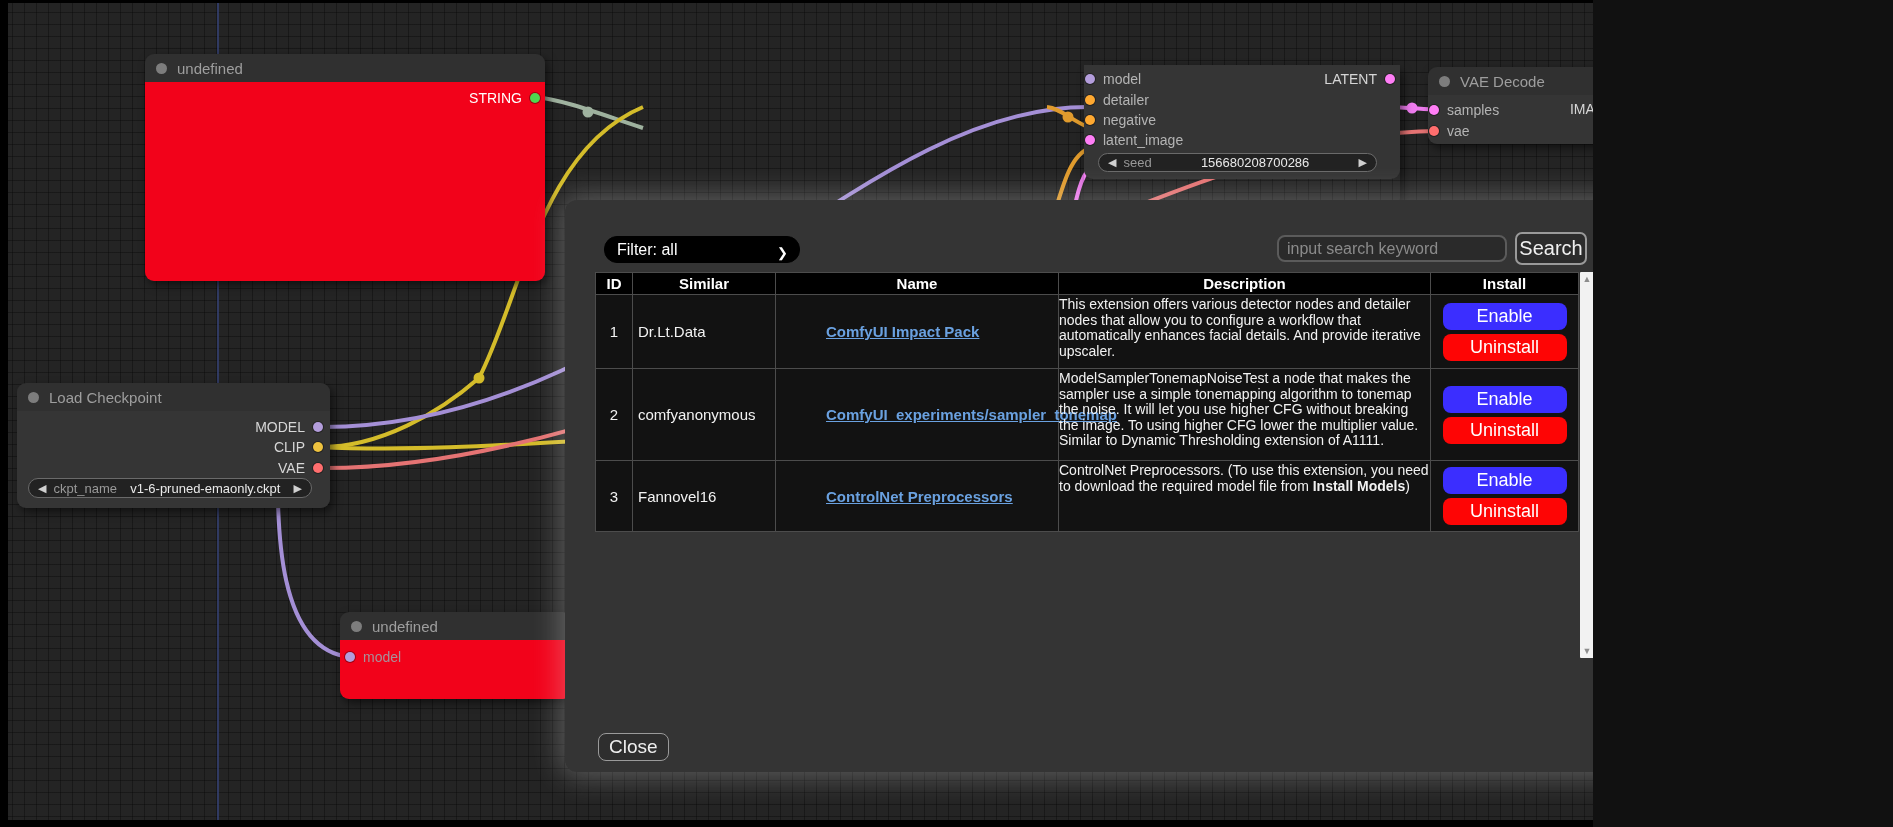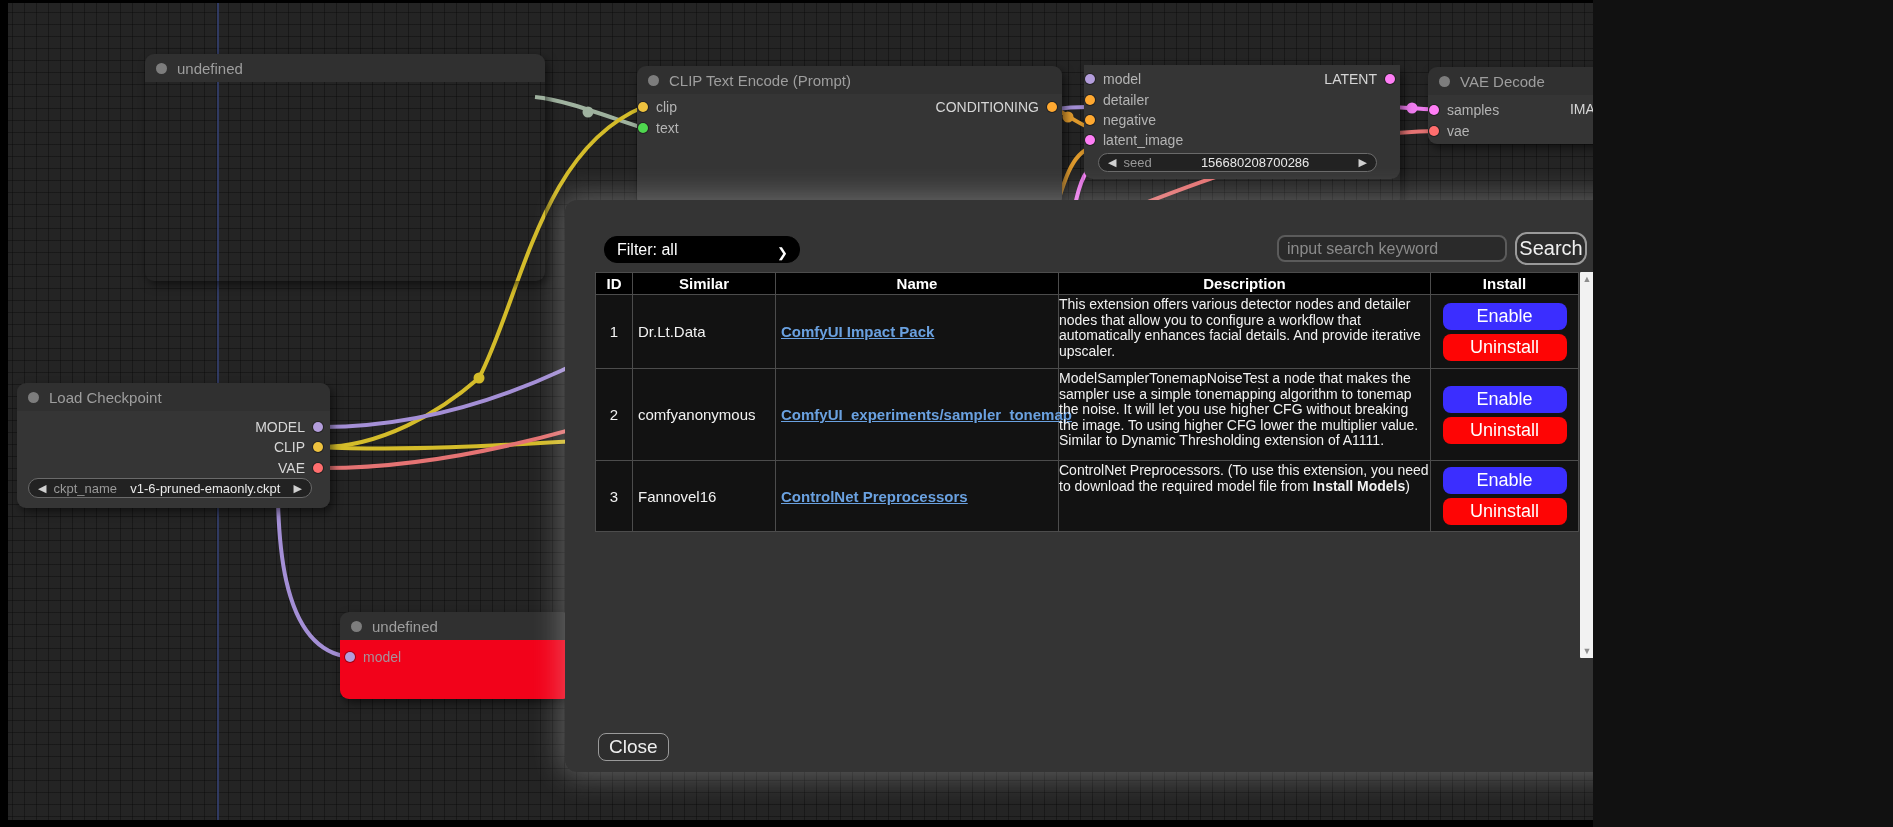--- a/index.html
+++ b/index.html
@@ -40,27 +40,27 @@
     background:#343434;border-radius:12px;box-shadow:0 0 30px 4px rgba(235,235,235,.30);}
   #filter-select{position:absolute;left:39px;top:36px;width:196px;height:27px;background:#000;color:#fff;
     border:1px solid #000;border-radius:13px;font-size:16px;padding:0 12px;
     -webkit-appearance:none;appearance:none;font-family:"Liberation Sans",sans-serif;}
   #filter-chevron{position:absolute;left:212px;top:45px;color:#fff;font-size:13px;pointer-events:none;}
   #search-input{position:absolute;left:712px;top:35px;width:230px;height:27px;box-sizing:border-box;
     background:#2a2a2a;border:2px solid #5b5b5b;border-radius:8px;color:#ddd;font-size:16px;padding:0 8px;
     font-family:"Liberation Sans",sans-serif;}
   #search-input::placeholder{color:#8b8b8b;}
   #search-btn{position:absolute;left:950px;top:32px;width:72px;height:33px;background:#2c2c2c;color:#f0f0f0;
-    border:2px solid #9a9a9a;border-radius:12px;font-size:20px;font-family:"Liberation Sans",sans-serif;padding:0;}
+    border:2px solid #9a9a9a;border-radius:7px;font-size:20px;font-family:"Liberation Sans",sans-serif;padding:0;}
   #tablewrap{position:absolute;left:30px;top:72px;width:983px;}
   table{border-collapse:collapse;table-layout:fixed;width:983px;}
   th{background:#000;color:#fff;font-size:15px;font-weight:bold;height:21px;border:1px solid #4c4c4c;padding:0;}
   td{background:#121212;border:1px solid #4c4c4c;color:#f2f2f2;font-size:15px;vertical-align:middle;padding:1px 5px;}
   td.c-id{text-align:center;}
-  td.c-name a{color:#6aa1e0;font-weight:bold;text-decoration:underline;font-size:15px;}
+  td.c-name a{color:#6aa1e0;font-weight:bold;text-decoration:underline;font-size:15px;margin-left:45px;}
   td.c-desc{font-size:14px;line-height:15.5px;padding:2px 0;vertical-align:top;}
   td.c-inst{padding:2px 0;}
   .btn{display:block;width:124px;height:27px;margin:4px auto;border:none;border-radius:8px;
     color:#fff;font-size:18px;font-family:"Liberation Sans",sans-serif;line-height:25px;padding:0;}
   #vscroll{position:absolute;left:1015px;top:72px;width:14px;height:386px;background:#f2f2f2;border-radius:1px;}
   .sarrow{position:absolute;left:0;width:14px;text-align:center;color:#8d8d8d;font-size:9px;}
   #close-btn{position:absolute;left:33px;top:533px;min-width:62px;height:28px;background:#2e2e2e;color:#eee;
     border:1px solid #9a9a9a;border-radius:8px;font-size:19px;font-family:"Liberation Sans",sans-serif;padding:0 10px;}
 </style>
 </head>
@@ -88,42 +88,28 @@
     <circle cx="1412" cy="108" r="5.5" fill="#ef7cef"></circle>
     <path d="M1628,110 L1678,110" fill="none" stroke-width="4" stroke="#5aa8e8"></path>
     <circle cx="1653" cy="110" r="6" fill="#5aa8e8"></circle>
   </svg>
 
   <div class="node" style="left:145px;top:54px;width:400px;height:227px;">
     <div class="node-title">
       <span class="tdot" style="background: rgb(125, 125, 125);"></span>
       <span>undefined</span>
     </div>
-  </div>
-
-  <div class="node" style="left:637px;top:66px;width:425px;height:141px;">
-    <div class="node-title">
-      <span class="tdot" style="background: rgb(125, 125, 125);"></span>
-      <span>CLIP Text Encode (Prompt)</span>
-    </div>
-    <div class="node-body">
-      <div class="port" style="top:3px;left:1px;">
-        <span class="pdot" style="background: rgb(238, 194, 63);"></span>
-        <span>clip</span>
-      </div>
-      <div class="port" style="top:24px;left:1px;">
+    <div class="node-body err">
+      <div class="port out onred" style="top:6px;right:5px;">
+        <span class="plabel onred">STRING</span>
         <span class="pdot" style="background: rgb(79, 215, 79);"></span>
-        <span>text</span>
-      </div>
-      <div class="port out" style="top:3px;right:5px;">
-        <span class="plabel olabel">CONDITIONING</span>
-        <span class="pdot" style="background: rgb(255, 169, 49);"></span>
-      </div>
-    </div>
-  </div>
+      </div>
+    </div>
+  </div>
+
 
   <div class="node" style="left:1084px;top:65px;width:316px;height:142px;">
     <div class="node-body">
       <div class="port" style="top:4px;left:1px;">
         <span class="pdot" style="background: rgb(179, 157, 219);"></span>
         <span>model</span>
       </div>
       <div class="port" style="top:25px;left:1px;">
         <span class="pdot" style="background: rgb(255, 169, 49);"></span>
         <span>detailer</span>

